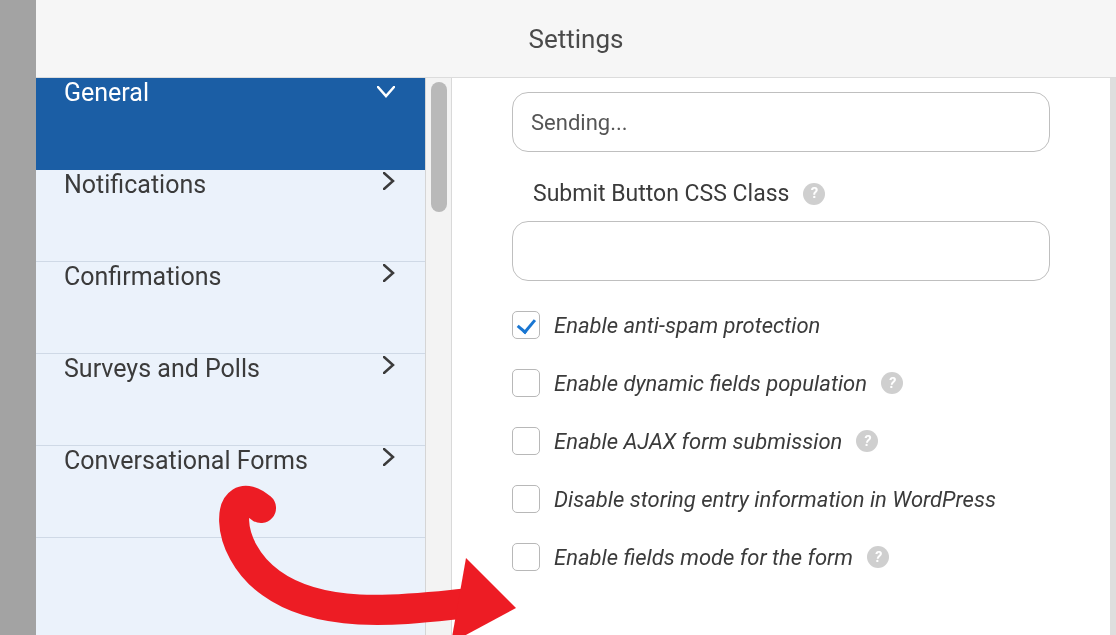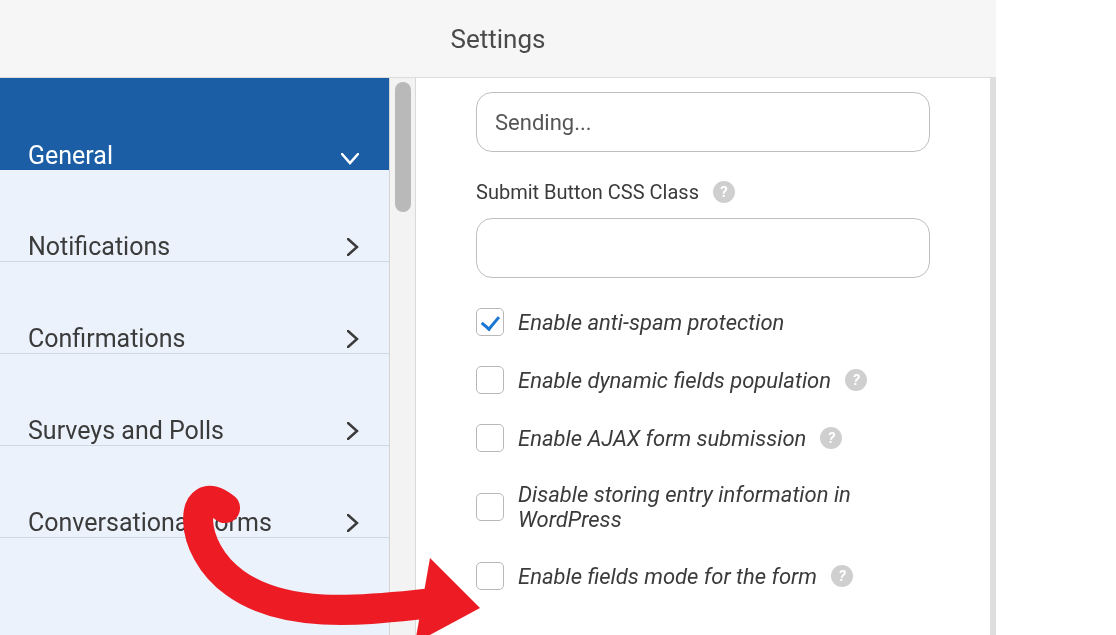--- a/index.html
+++ b/index.html
@@ -1,17 +1,17 @@
 <!DOCTYPE html>
 <html><head>
 <meta charset="utf-8">
 <style>
   * { box-sizing: border-box; margin: 0; padding: 0; font-family: -apple-system, BlinkMacSystemFont, "Segoe UI", Roboto, Helvetica, Arial, sans-serif; }
   html, body { width: 1116px; height: 635px; overflow: hidden; background: #fff; }
-  .viewport { width: 996px; height: 635px; position: relative; background: #4d7c0f; }
+  .viewport { width: 1116px; height: 635px; position: relative; background: #a3a3a3; padding-left: 36px; }
 
   .titlebar {
     height: 78px;
     display: flex;
     align-items: center;
     justify-content: center;
     background: #f6f6f6;
     border-bottom: 1px solid #dcdcdc;
   }
   .title {
@@ -27,21 +27,21 @@
   }
 
   .sidebar {
     width: 390px;
     background: #ebf2fb;
     border-right: 1px solid #d5d5d5;
   }
   .side-item {
     height: 92px;
     display: flex;
-    align-items: flex-end;
+    align-items: flex-start;
     justify-content: space-between;
     padding: 0 30px 0 28px;
     font-size: 25px;
     color: #3b3b3b;
     border-bottom: 1px solid #cfd9e6;
     cursor: pointer;
     background: #ebf2fb;
   }
   .side-item.active {
     background: #1b5ea5;
@@ -87,22 +87,23 @@
   }
 
   .field-label-row {
     display: flex;
     align-items: center;
     gap: 14px;
     margin-top: 28px;
     margin-bottom: 14px;
   }
   .field-label {
-    font-size: 20px;
+    font-size: 23px;
     color: #3b3b3b;
+    margin-left: 21px;
   }
 
   .help-icon {
     width: 22px;
     height: 22px;
     border-radius: 50%;
     background: #cfcfcf;
     color: #ffffff;
     font-size: 15px;
     font-weight: 700;

